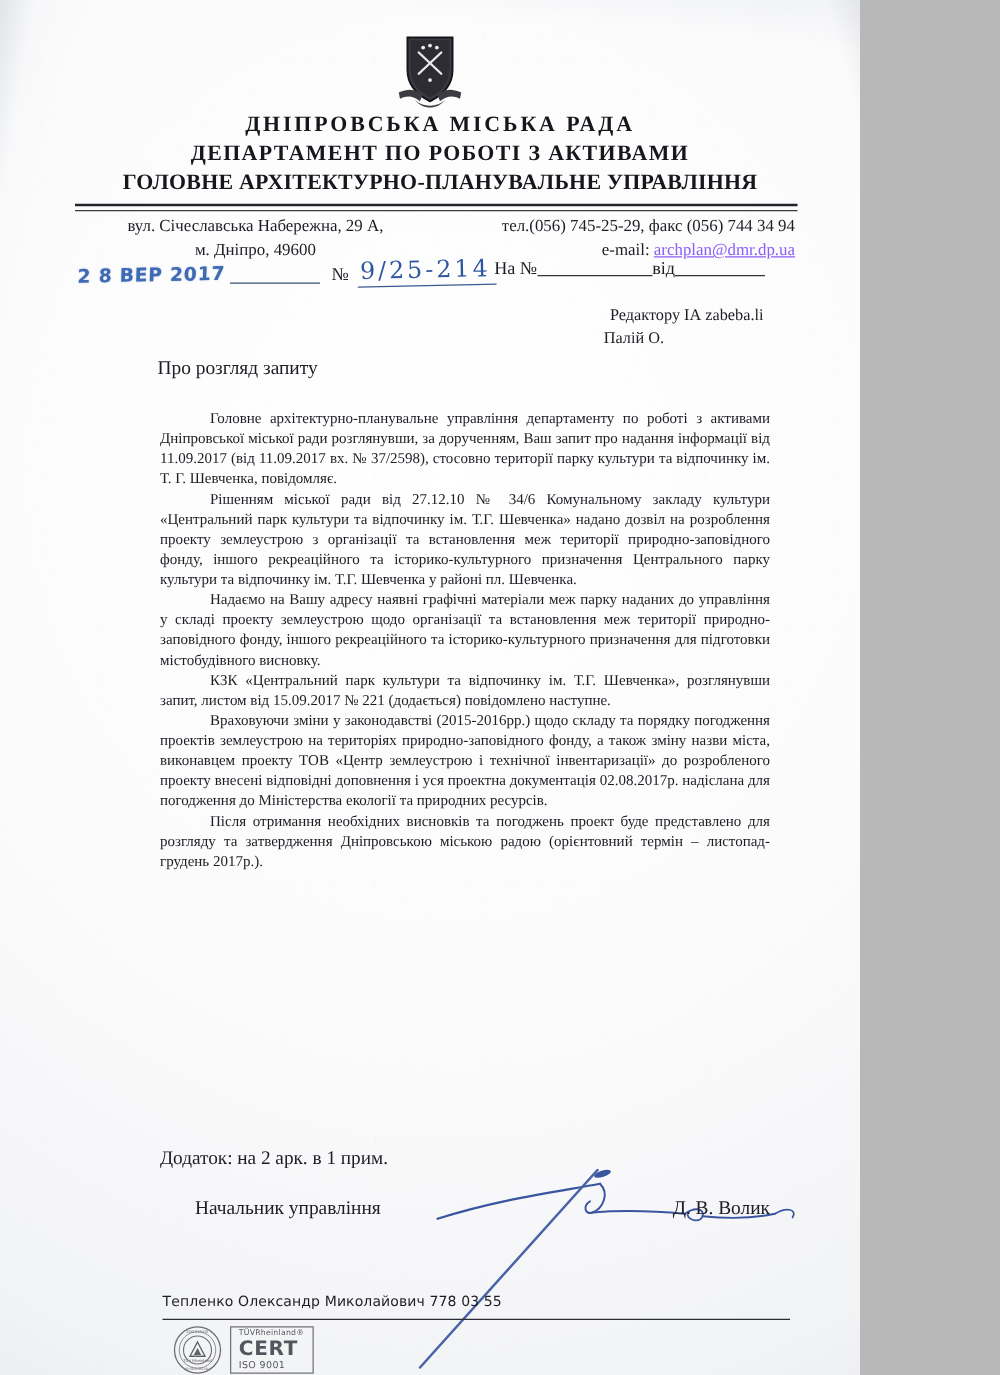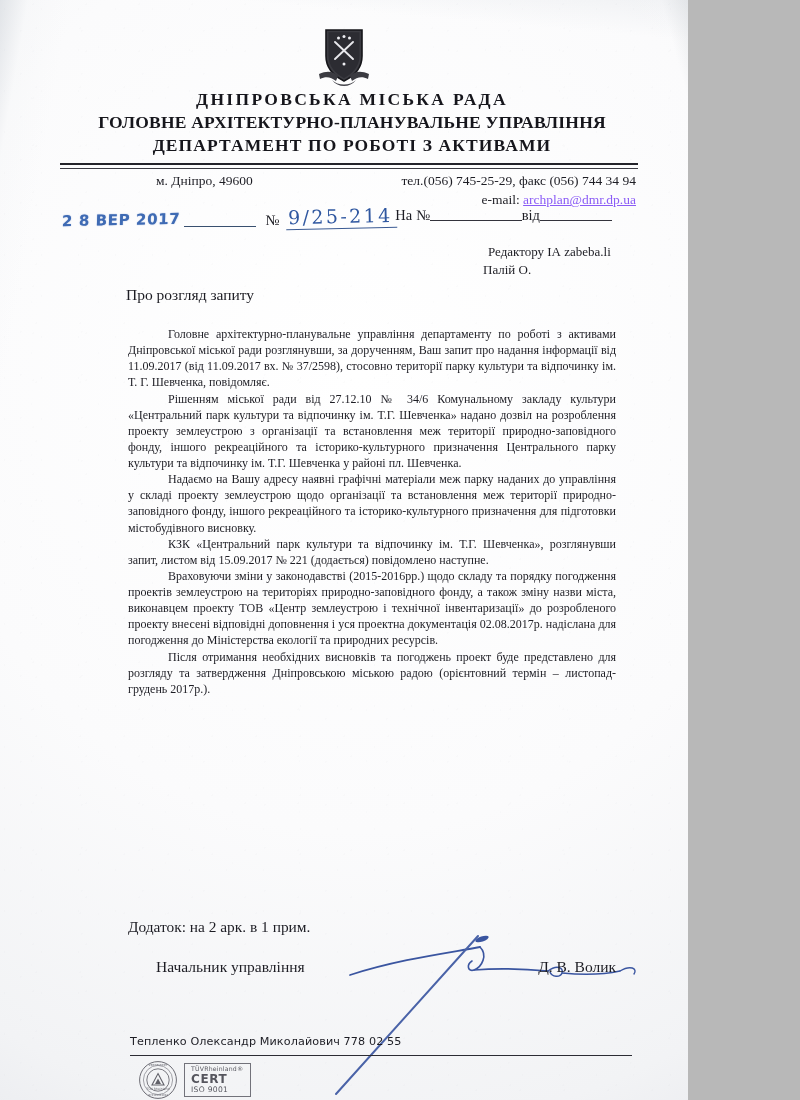--- a/index.html
+++ b/index.html
@@ -239,21 +239,21 @@
   }
   .cert-seal { width: 40px; height: 40px; display:block; }
   .cert-box {
     border: 1.1px solid #5d5d66;
     padding: 2px 7px 3px 6px;
     line-height: 1.0;
     font-family: "DejaVu Sans", "Liberation Sans", sans-serif;
     color: #3c3c45;
   }
   .cert-box .c1 { font-size: 6.2px; letter-spacing: .2px; }
-  .cert-box .c2 { font-size: 12px; font-weight: bold; letter-spacing: .6px; margin: 1px 0 0; }
+  .cert-box .c2 { font-size: 16px; font-weight: bold; letter-spacing: .6px; margin: 1px 0 0; }
   .cert-box .c3 { font-size: 7.6px; font-weight: normal; letter-spacing: .3px; margin-top: 1px; }
 </style>
 </head>
 <body>
 
 <div id="page">
   <div id="paper-bg"></div>
   <div id="paper-noise"></div>
 
   <div id="sheet">
@@ -273,28 +273,29 @@
           <circle cx="28" cy="38" r="1.5"></circle>
         </g>
         <path d="M3 48 C12 44 18 46 22 50 L20 55 C15 51 10 50 4 53 Z" fill="#3b3b41"></path>
         <path d="M53 48 C44 44 38 46 34 50 L36 55 C41 51 46 50 52 53 Z" fill="#3b3b41"></path>
         <path d="M16 54 C22 60 34 60 40 54 C34 62 22 62 16 54 Z" fill="#44444b"></path>
       </svg>
     </div>
 
     <div class="letterhead">
       <div class="lh-line lh-1">ДНІПРОВСЬКА МІСЬКА РАДА</div>
+      <div class="lh-line lh-2">ДЕПАРТАМЕНТ ПО РОБОТІ З АКТИВАМИ</div>
       <div class="lh-line lh-3">ГОЛОВНЕ АРХІТЕКТУРНО-ПЛАНУВАЛЬНЕ УПРАВЛІННЯ</div>
-      <div class="lh-line lh-2">ДЕПАРТАМЕНТ ПО РОБОТІ З АКТИВАМИ</div>
     </div>
 
     <div class="rule-double"></div>
 
     <div class="contacts">
       <div class="left">
+        <div>вул. Січеславська Набережна, 29 А,</div>
         <div>м. Дніпро, 49600</div>
       </div>
       <div class="right">
         <div>тел.(056) 745-25-29, факс (056) 744 34 94</div>
         <div>
           <span>e-mail:</span>
           <span class="email-link">archplan@dmr.dp.ua</span>
         </div>
       </div>
     </div>
@@ -345,21 +346,21 @@
 
     <svg class="slash-svg" viewBox="0 0 160 170">
       <path d="M148 6 L6 164" fill="none" stroke="#4a63a8" stroke-width="2" stroke-linecap="round"></path>
     </svg>
 
     <div class="sig-row">
       <span>Начальник управління</span>
       <span>Д. В. Волик</span>
     </div>
 
-    <div class="executor">Тепленко Олександр Миколайович 778 02 55</div>
+    <div class="executor">Тепленко Олександр Миколайович 778 03 55</div>
     <div class="footer-rule"></div>
 
     <div class="cert">
       <svg class="cert-seal" viewBox="0 0 40 40">
         <circle cx="20" cy="20" r="18.4" fill="none" stroke="#55555e" stroke-width="1"></circle>
         <circle cx="20" cy="20" r="14.6" fill="none" stroke="#6a6a73" stroke-width=".7"></circle>
         <circle cx="20" cy="20" r="11.2" fill="none" stroke="#55555e" stroke-width=".9"></circle>
         <path d="M20 13.6 L26 25 H14 Z" fill="none" stroke="#4a4a53" stroke-width="1.1"></path>
         <path d="M20 18.4 L23 24 H17 Z" fill="#4a4a53"></path>
         <text x="20" y="29.6" font-family="DejaVu Sans, sans-serif" font-size="3.1" fill="#4a4a53" text-anchor="middle">TÜV Rheinland</text>

